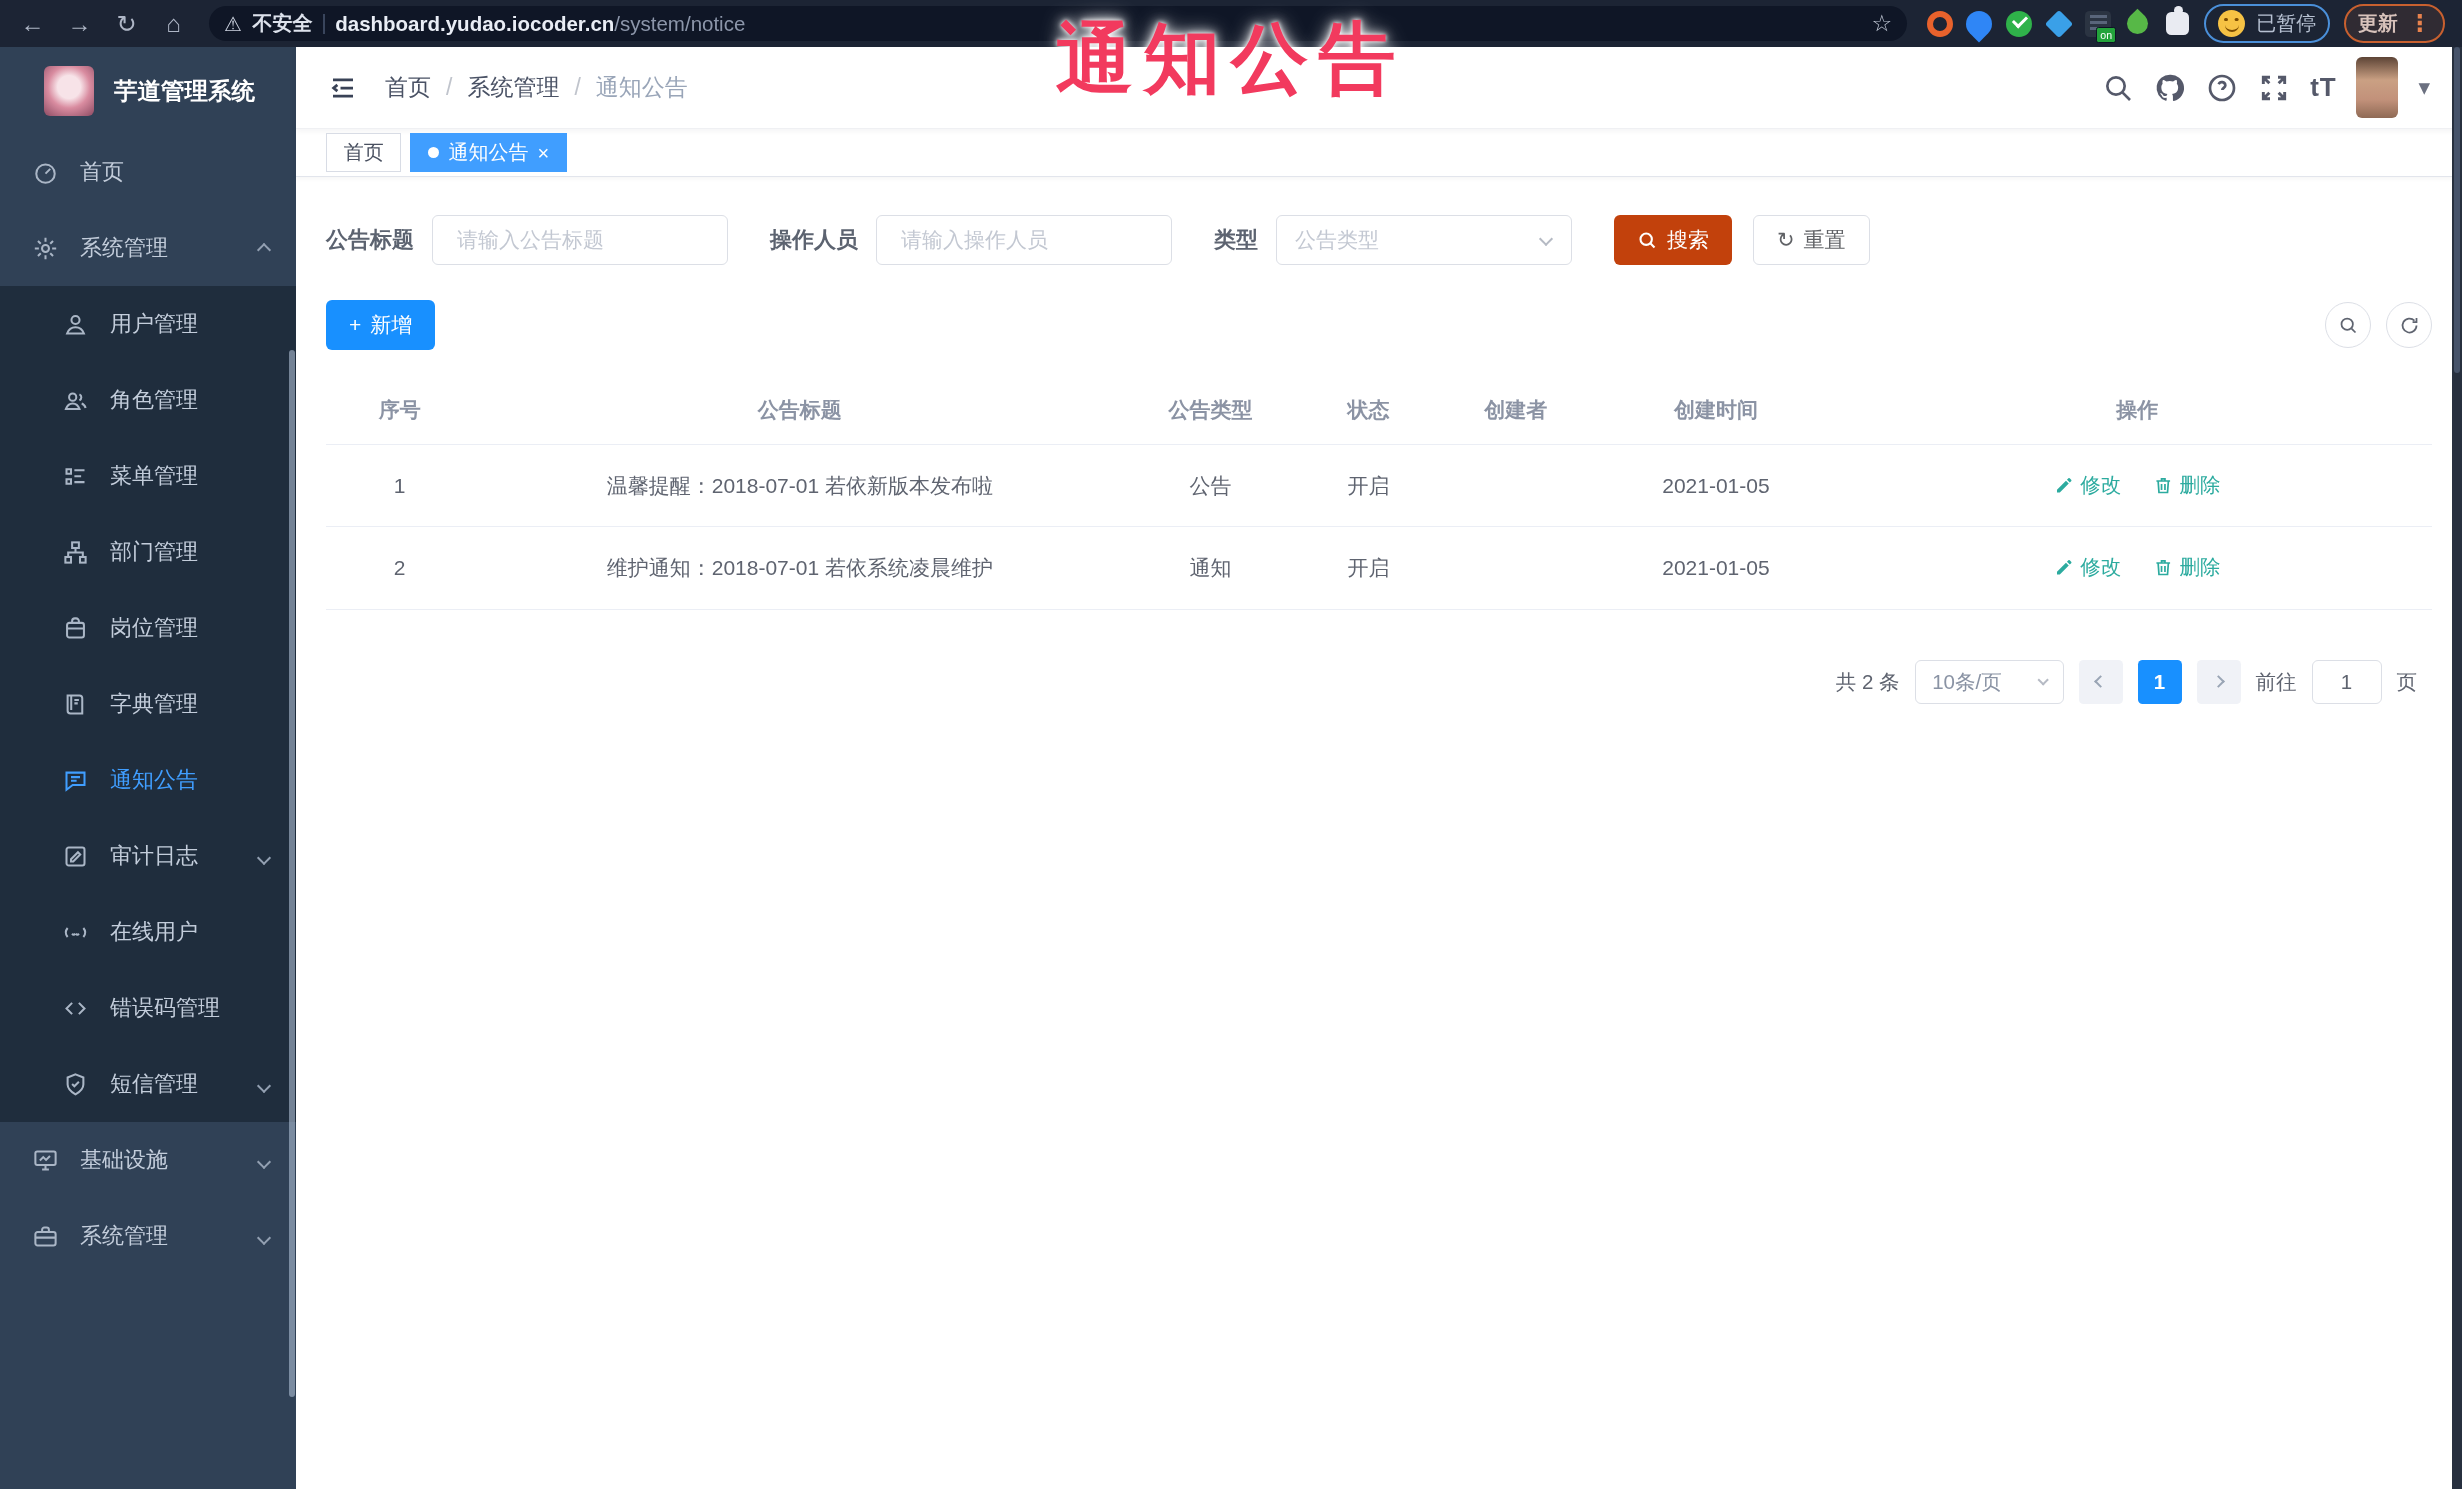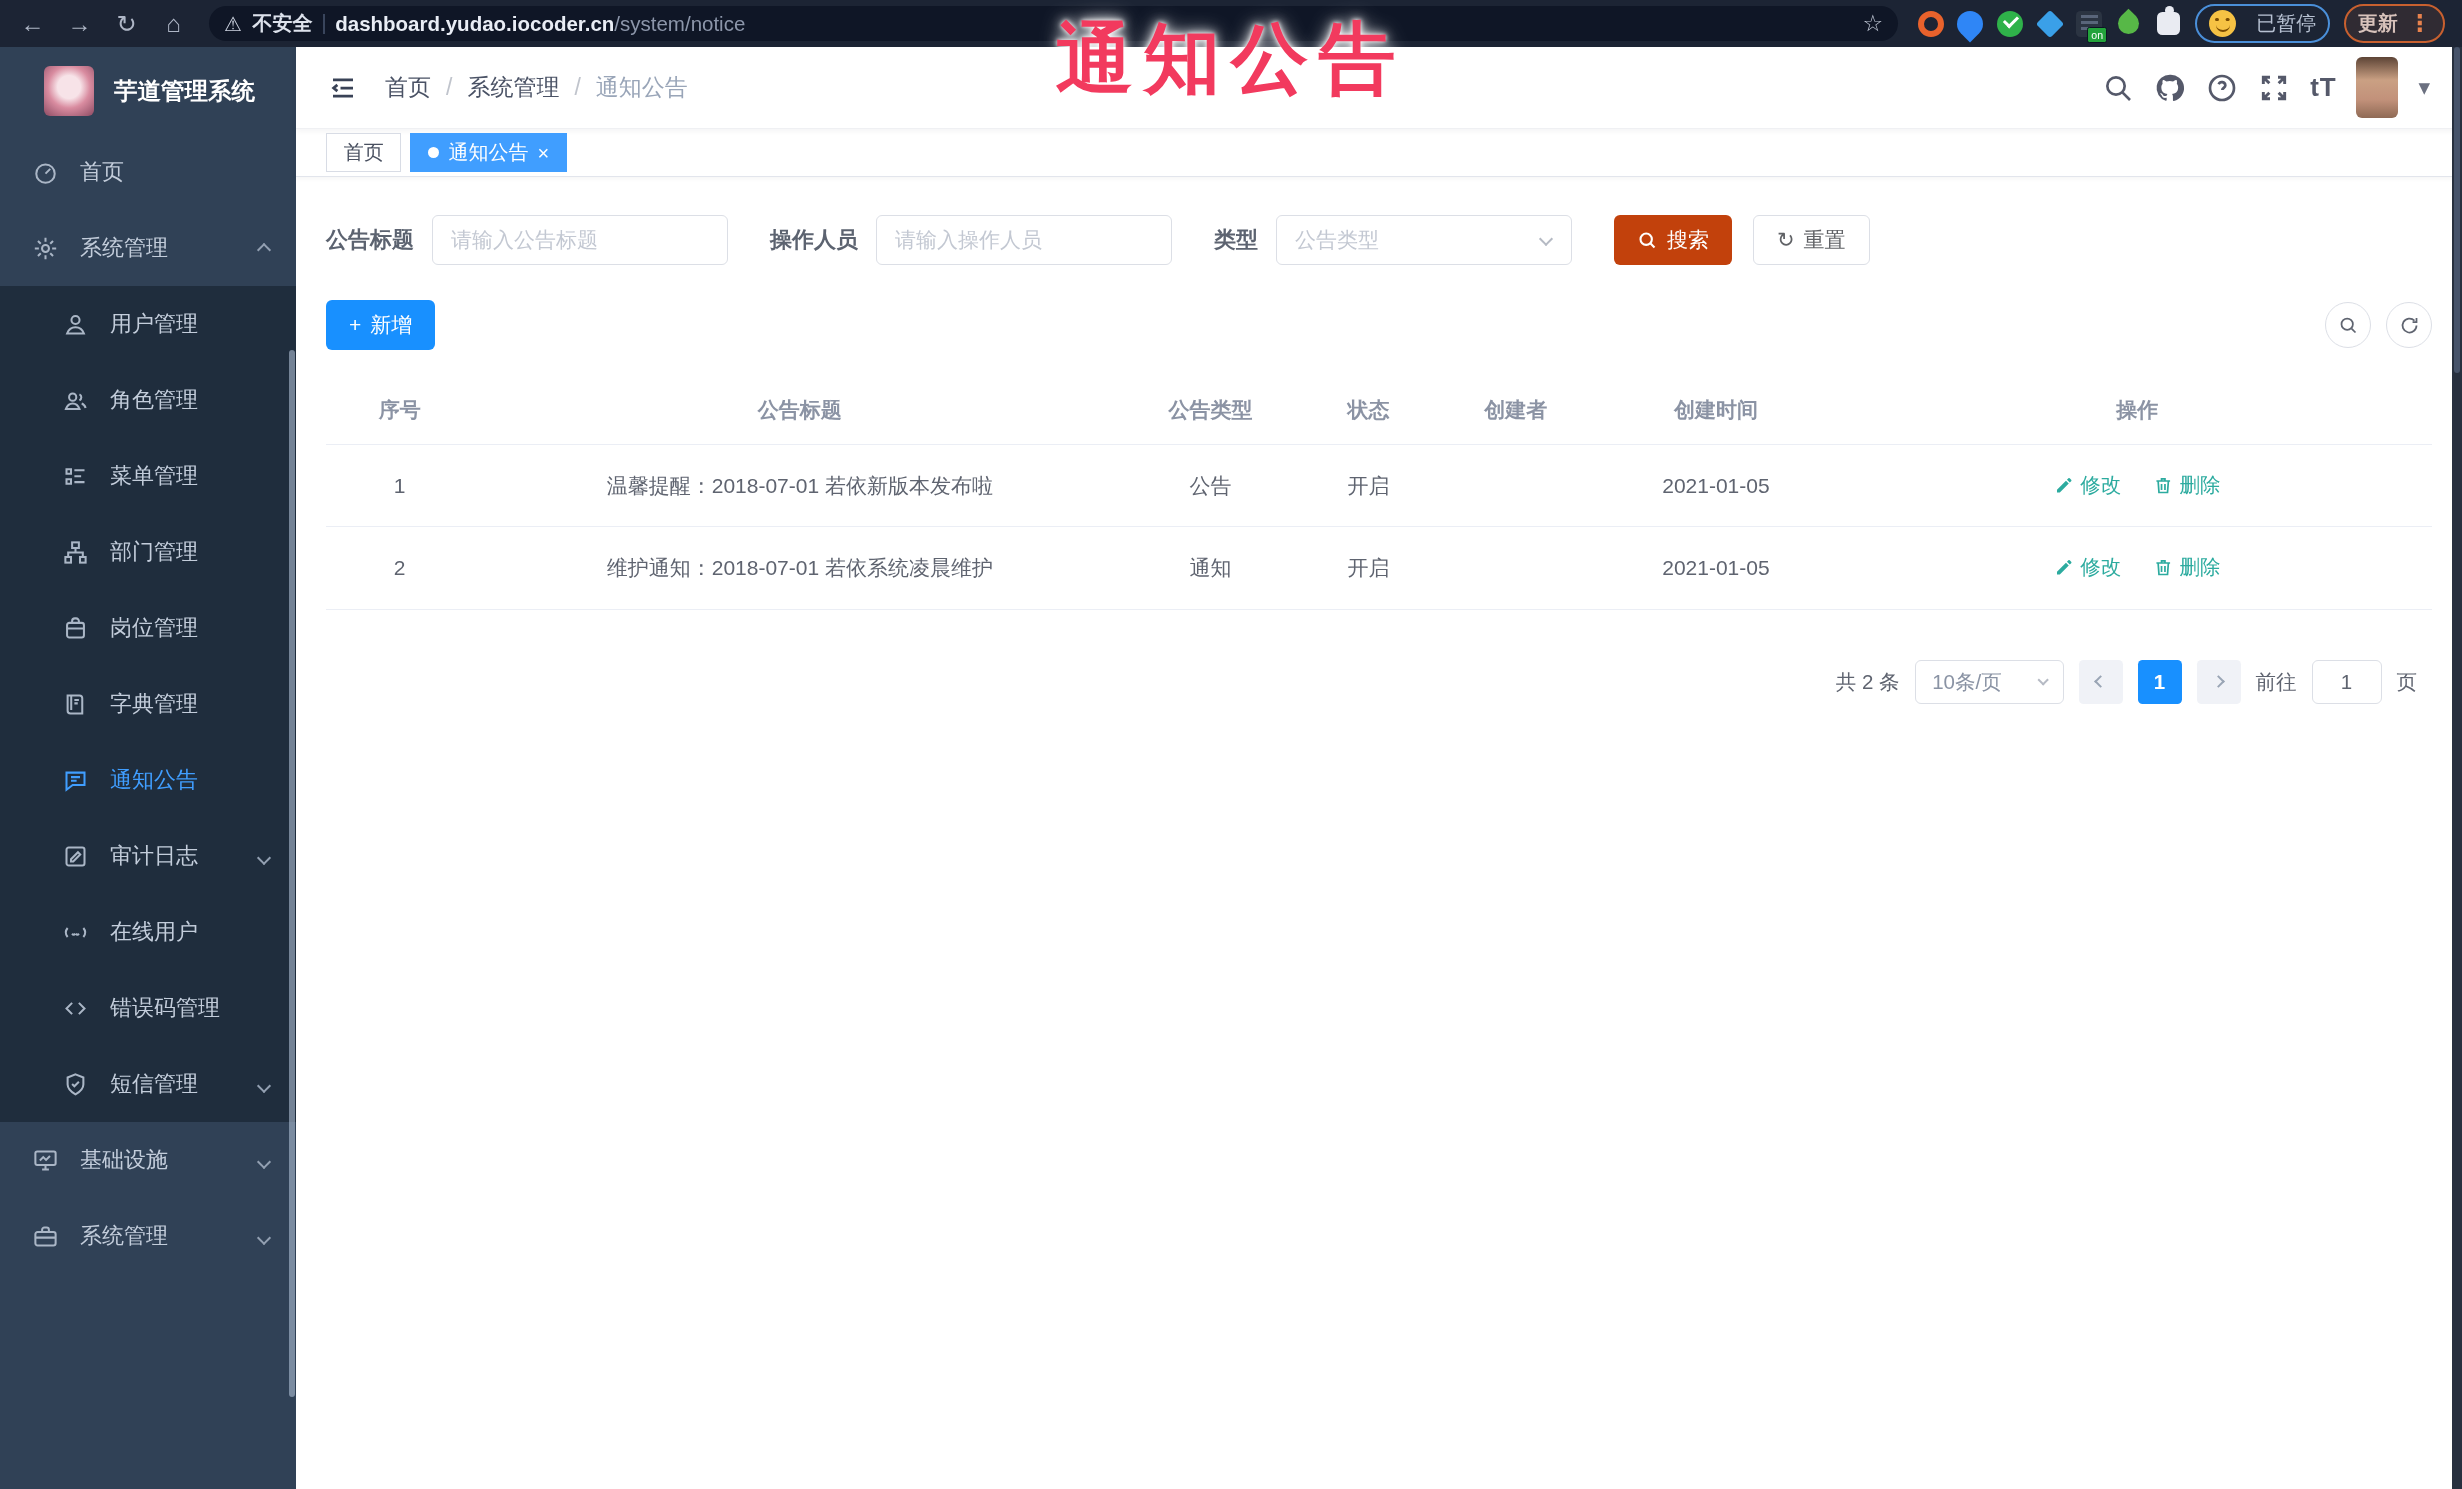--- a/index.html
+++ b/index.html
@@ -31,21 +31,21 @@
   .ext-diamond { background:#3aa0e8; width:20px; height:20px; margin:3px; transform:rotate(45deg); border-radius:3px; }
   .ext-stack { background:#2b3442; border-radius:4.6px; }
   .ext-stack::before { content:""; position:absolute; left:4.6px; top:4.6px; right:4.6px; height:3px;
     background:#59657a; box-shadow:0 6px 0 #59657a, 0 12px 0 #59657a; }
   .on-badge { position:absolute; right:-4.6px; bottom:-6px; background:#23a33b; color:#fff;
     font-size:10.6px; padding:0.8px 3px; border-radius:2.3px; border:1.5px solid #0d1424; }
   .ext-sprout { background:#57b847; border-radius:0 50% 50% 50%; transform:rotate(45deg); width:21px; height:21px; margin:2.3px; }
   .ext-puzzle { background:#e9ebf2; border-radius:5.3px; width:23px; height:23px; margin:1.5px; }
   .ext-puzzle::after { content:""; position:absolute; top:-6px; left:8.3px; width:9px; height:9px;
     background:#e9ebf2; border-radius:50%; }
-  .paused-pill { display:flex; align-items:center; gap:20px; border:2.3px solid #4a8fd9;
+  .paused-pill { display:flex; align-items:center; gap:11px; border:2.3px solid #4a8fd9;
     border-radius:20px; padding:3.8px 12px; color:#b7c1d2; font-size:20px; }
   .emoji { width:27px; height:27px; background:#f6c244; border-radius:50%; position:relative; }
   .emoji::before { content:""; position:absolute; left:6px; top:7.6px; width:3.8px; height:3.8px;
     border-radius:50%; background:#7a4b00; box-shadow:10.6px 0 0 #7a4b00; }
   .emoji::after { content:""; position:absolute; left:6.8px; top:12px; width:13.7px; height:7.6px;
     border-bottom:2.3px solid #7a4b00; border-radius:0 0 12px 12px; }
   .update-pill { display:flex; align-items:center; gap:10.6px; border:2.3px solid #c8602f;
     background:rgba(200,96,47,.12); border-radius:20px; padding:3.8px 12px; }
   .update-label { color:#d8c2bb; font-size:20px; font-weight:bold; }
   .dots { color:#e8824d; font-size:23px; font-weight:bold; }
@@ -97,21 +97,21 @@
   .tab.active { background:#409eff; border-color:#409eff; color:#fff; }
   .tab-dot { width:11.4px; height:11.4px; border-radius:50%; background:#fff; }
   .tab-close { font-size:20px; line-height:1; }
 
   .content { flex:1; padding:38px 30px; position:relative; }
 
   
   .filters { display:flex; align-items:center; margin-bottom:35px; }
   .f-label { font-size:22px; font-weight:bold; color:#5c6370; margin-right:18px; }
   .f-input { width:296px; height:50px; border:1.5px solid #dcdfe6; border-radius:6px;
-    font-size:21px; color:#606266; padding:0 18px; outline:none; }
+    font-size:21px; color:#606266; padding:0 24px; outline:none; }
   .f-input::placeholder { color:#c3c8d2; }
   .f-gap { width:42px; flex:none; }
   .f-select { width:296px; height:50px; border:1.5px solid #dcdfe6; border-radius:6px;
     display:flex; align-items:center; padding:0 18px; color:#c3c8d2; font-size:21px; position:relative; cursor:pointer; }
   .f-select .chev { border-color:#b5bac4; position:absolute; right:20px; top:18px; }
   .btn { height:50px; border-radius:6px; display:inline-flex; align-items:center; justify-content:center;
     gap:9px; font-size:21px; padding:0 23px; cursor:pointer; border:none; }
   .btn-search { background:#c2410c; color:#fff; margin-left:42px; }
   .btn-search svg { width:21px; height:21px; }
   .btn-reset { background:#fff; color:#606266; border:1.5px solid #dcdfe6; margin-left:21px; }

